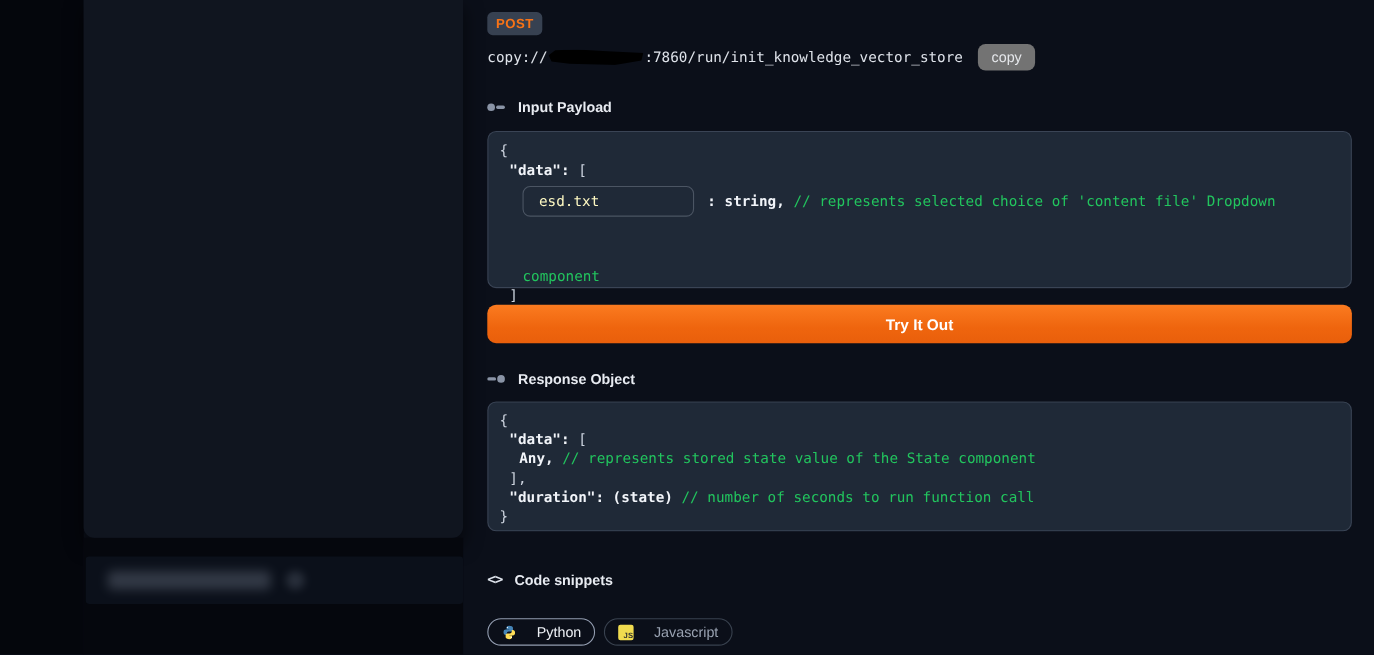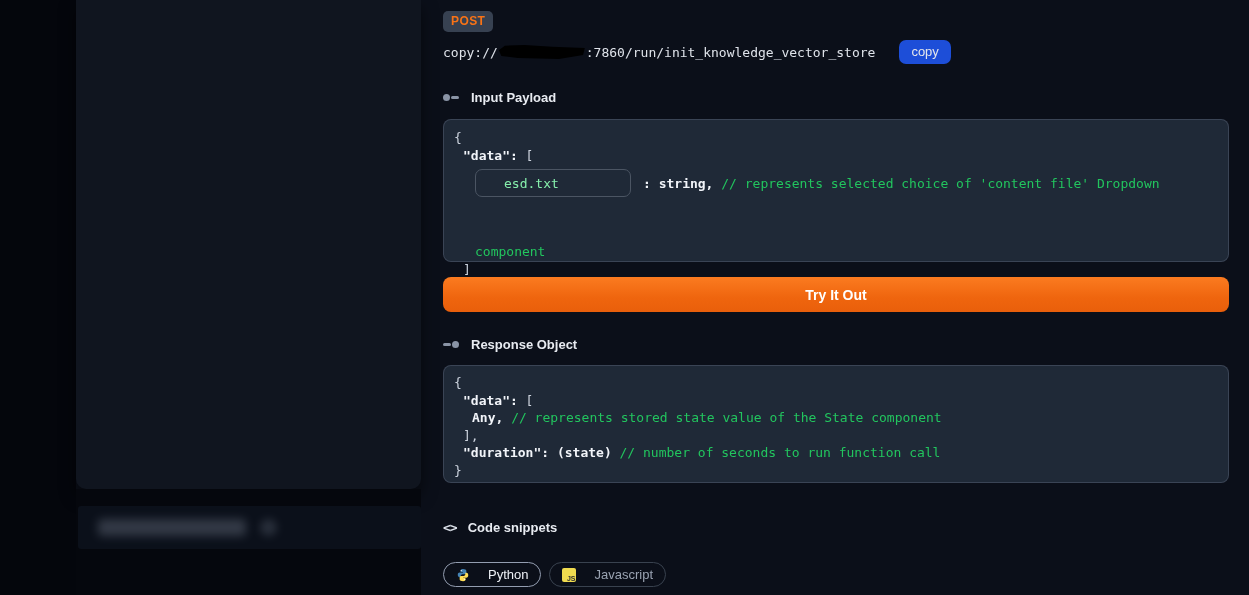--- a/index.html
+++ b/index.html
@@ -62,21 +62,21 @@
     font-family:"DejaVu Sans Mono", monospace; font-size:13px; color:#dfe3ea;
     height:24px;
   }
   .url-text { display:flex; align-items:center; white-space:pre; }
   .redaction {
     display:inline-block; width:86px; height:14px; background:#000;
     margin:0 1px;
     clip-path:polygon(0 38%, 7% 5%, 30% 0, 62% 12%, 100% 22%, 98% 72%, 70% 100%, 22% 92%, 3% 78%);
   }
   .copy-btn {
-    margin-left:24px; background:#1d4ed8; color:#e5e7eb;
+    margin-left:14px; background:#737373; color:#e5e7eb;
     font-family:"Liberation Sans", sans-serif; font-size:13px;
     border:none; border-radius:7px; padding:4px 12px 5px; height:24px;
     cursor:pointer;
   }
 
   .section-heading {
     display:flex; align-items:center; gap:11px;
     color:#e8ebf1; font-size:13px; font-weight:700;
   }
   .sh-input { margin-top:26px; }
@@ -117,22 +117,22 @@
   .ind3 { padding-left:21px;margin-top:46px; }
   .tok-b { color:#f1f4f9; font-weight:700; }
   .tok-c { color:#22c55e; }
   .input-row {
     display:flex; align-items:center; white-space:pre;
     margin:4px 0 5px; height:28px;
   }
   .inline-input {
     width:156px; height:28px;
     background:transparent; border:1px solid #4b5563; border-radius:7px;
-    color:#86efac; font-family:"DejaVu Sans Mono", monospace; font-size:13px;
-    padding:0 28px; margin-right:12px; outline:none;
+    color:#fef9c3; font-family:"DejaVu Sans Mono", monospace; font-size:13px;
+    padding:0 14px; margin-right:12px; outline:none;
   }
 
   .try-btn {
     margin-top:15px; width:786px; height:35px;
     background:linear-gradient(180deg,#fb7b20 0%,#ef650e 60%,#e95f0b 100%);
     border:none; border-radius:8px;
     color:#ffffff; font-family:"Liberation Sans", sans-serif;
     font-size:14px; font-weight:700; cursor:pointer;
   }
 

